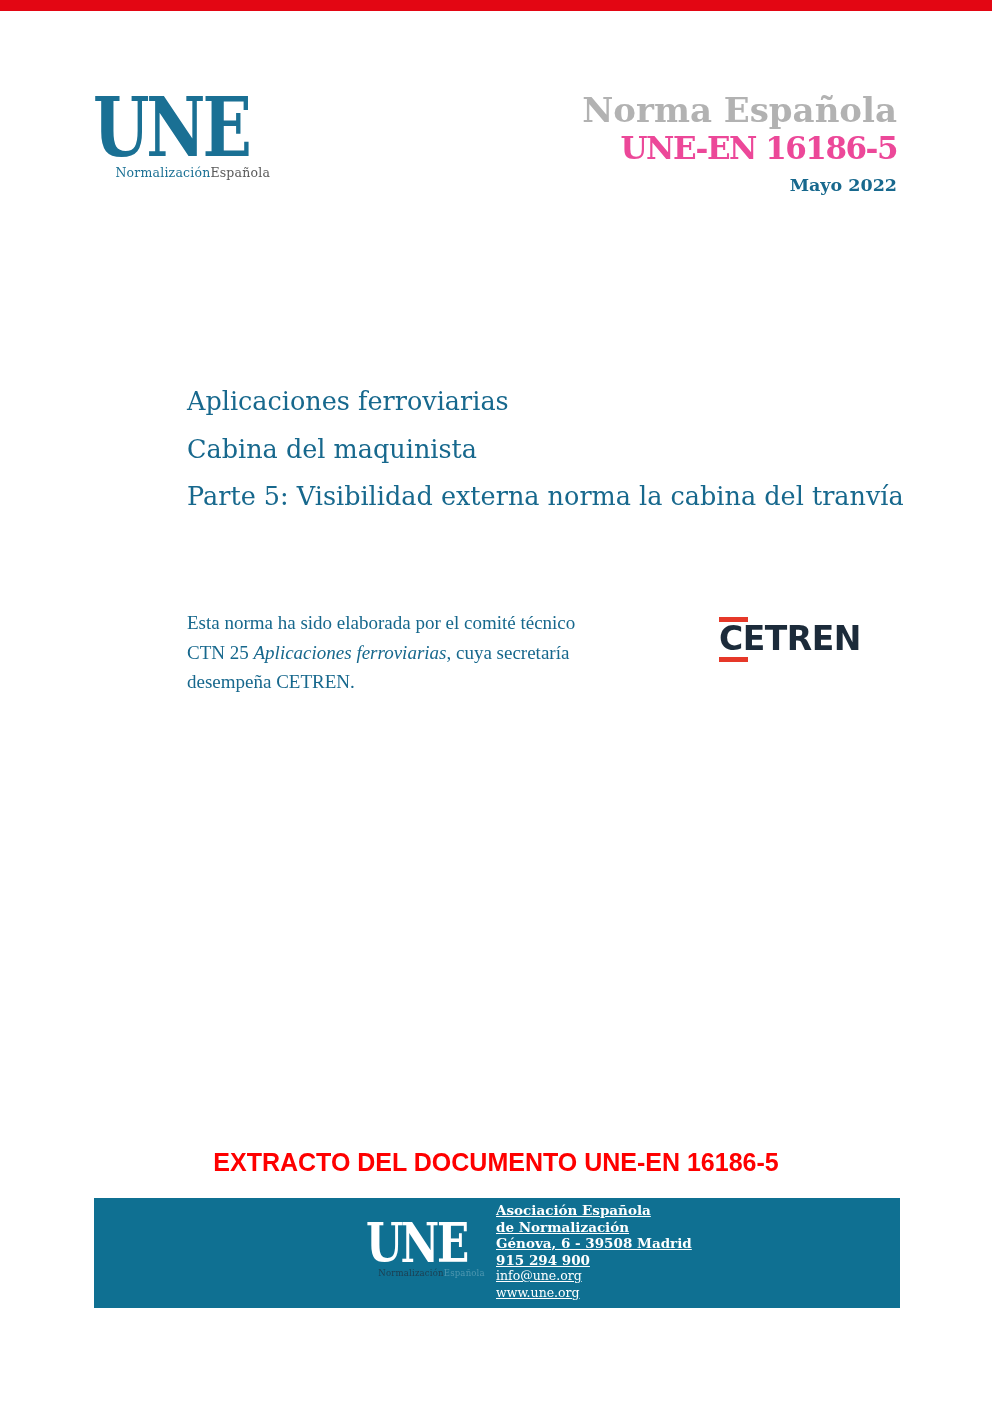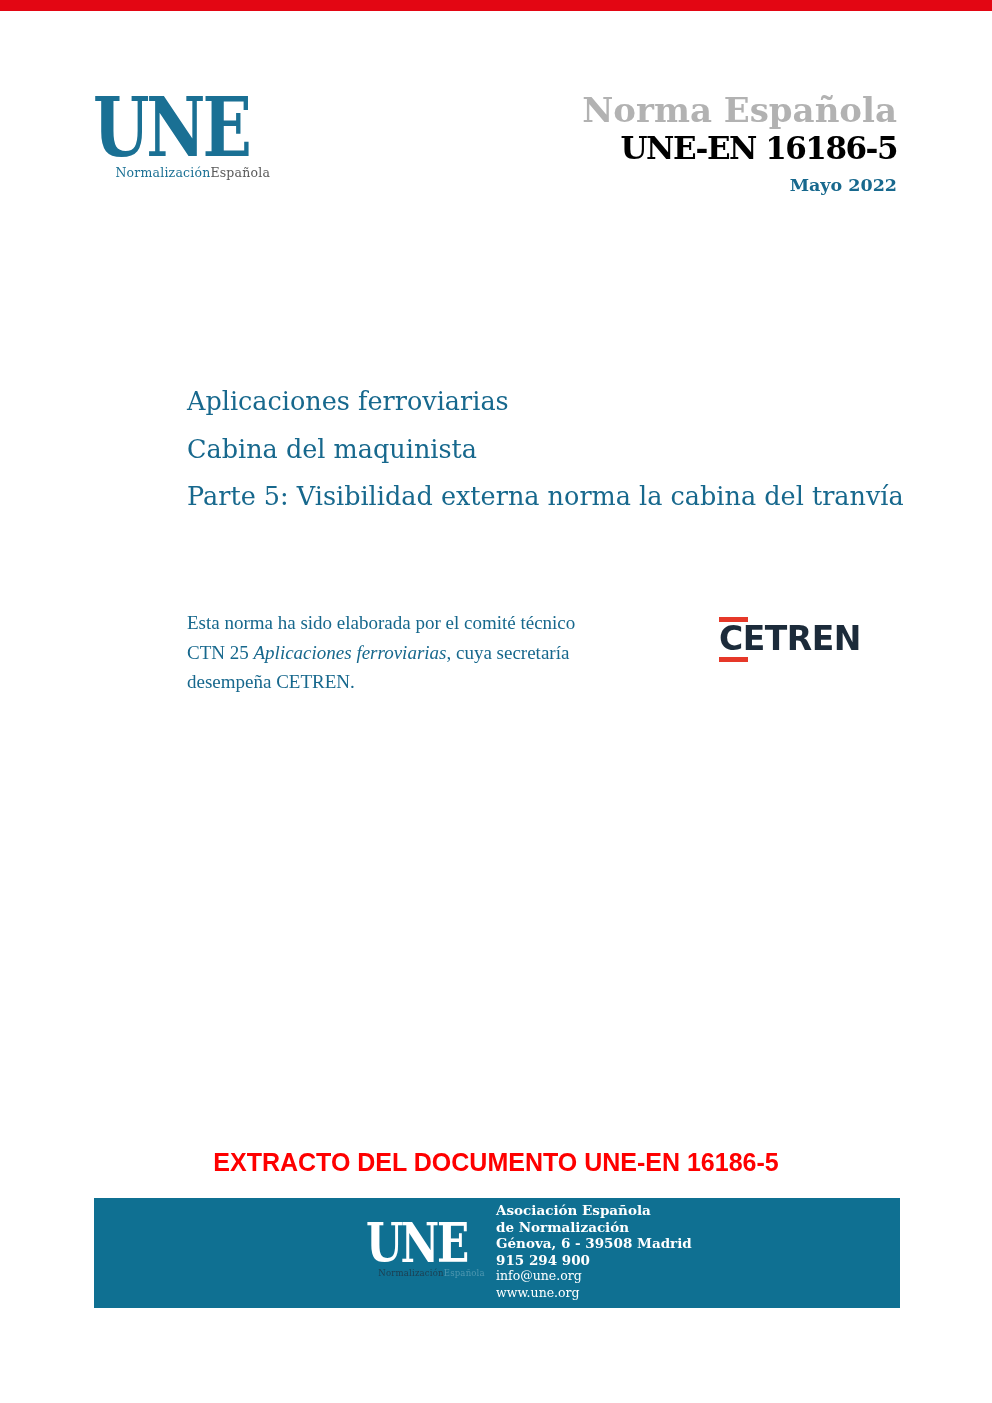--- a/index.html
+++ b/index.html
@@ -18,21 +18,21 @@
   }
   .une-word-top { font-size:83px; line-height:72px; letter-spacing:-4px; transform:scaleX(0.78); }
   .une-sub { white-space:nowrap; font-family:"DejaVu Serif", serif;text-align:center; }
   .une-sub-top { font-size:12.5px; letter-spacing:0.2px; margin-top:2px; }
   .sub-primary { color:#1a7094; }
   .sub-secondary { color:#595959; }
 
   
   .header-right { position:absolute; right:95px; top:94px; text-align:right; }
   .doc-type { font-weight:bold; font-size:34px; line-height:32px; color:#b2b2b2; }
-  .doc-code { font-weight:bold; font-size:31px; line-height:34px; letter-spacing:-1.5px; color:#000000; margin-top:5px; }
+  .doc-code { font-weight:bold; font-size:31px; line-height:34px; letter-spacing:-1.5px; color:#ec4899; margin-top:5px; }
   .doc-date { font-weight:bold; font-size:17.5px; line-height:22px; color:#17688d; margin-top:9px; }
 
   
   .title-block { position:absolute; left:187px; top:378px; }
   .title-line { font-size:25.5px; line-height:47.6px; color:#17688d; white-space:nowrap; }
 
   
   .committee { position:absolute; left:187px; top:608px; font-family:Liberation Serif, serif; }
   .committee-line { font-size:19px; line-height:29.5px; color:#17688d; white-space:nowrap; }
   .italic { font-style:italic; }
@@ -53,21 +53,21 @@
   }
 
   
   .footer-bar { position:absolute; left:94px; top:1198px; width:806px; height:110px; background:#0f7092; }
   .logo-footer { position:absolute; left:272px; top:21px; }
   .une-word-footer { font-size:55px; line-height:48px; letter-spacing:-3px; transform:scaleX(0.77); color:#ffffff; }
   .une-sub-footer { font-size:8.5px; letter-spacing:0.2px; margin-top:1px; }
   .sub-footer-primary { color:#1d3d4f; }
   .sub-footer-secondary { color:#4f97b0; }
   .footer-contact { position:absolute; left:402px; top:4px; color:#ffffff; }
-  .contact-line { font-family:"DejaVu Serif", serif; font-size:13.5px; line-height:16.5px; white-space:nowrap; }
+  .contact-line { font-family:"DejaVu Serif", serif; font-size:13.5px; line-height:16.5px; white-space:nowrap;text-decoration:underline; }
   .contact-line.bold { font-weight:bold; }
   .contact-line.small { font-size:12.5px; }
 </style>
 </head>
 <body>
 
 <div class="page">
 
   <div class="top-bar"></div>
 

